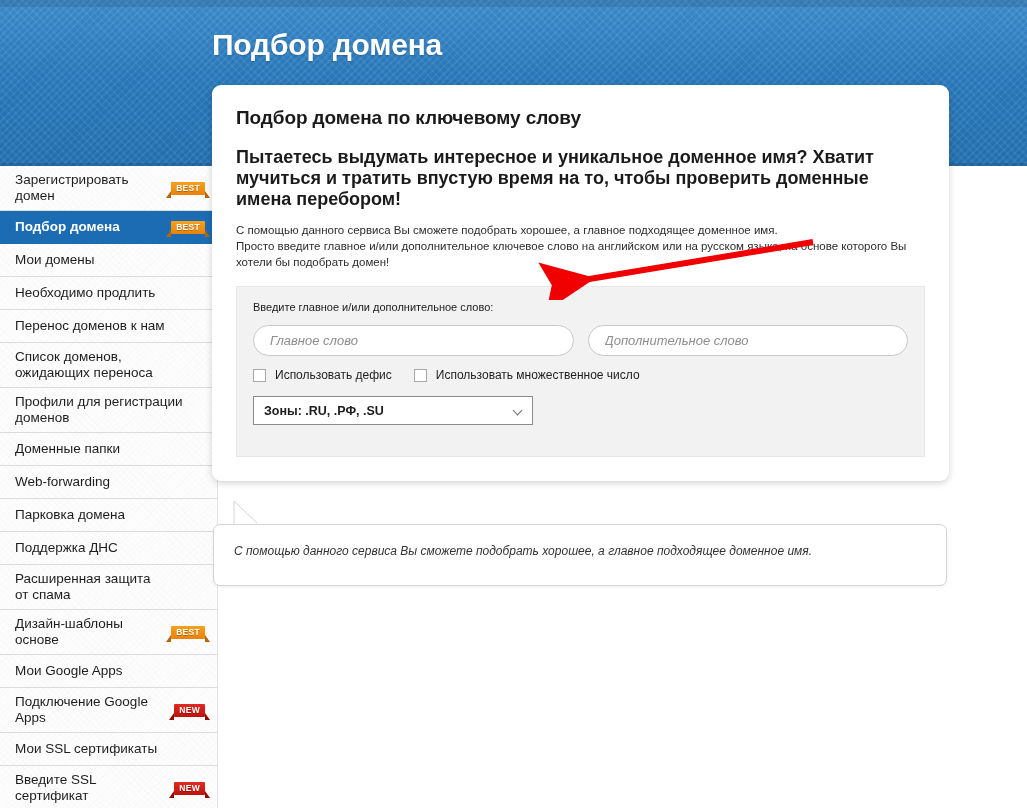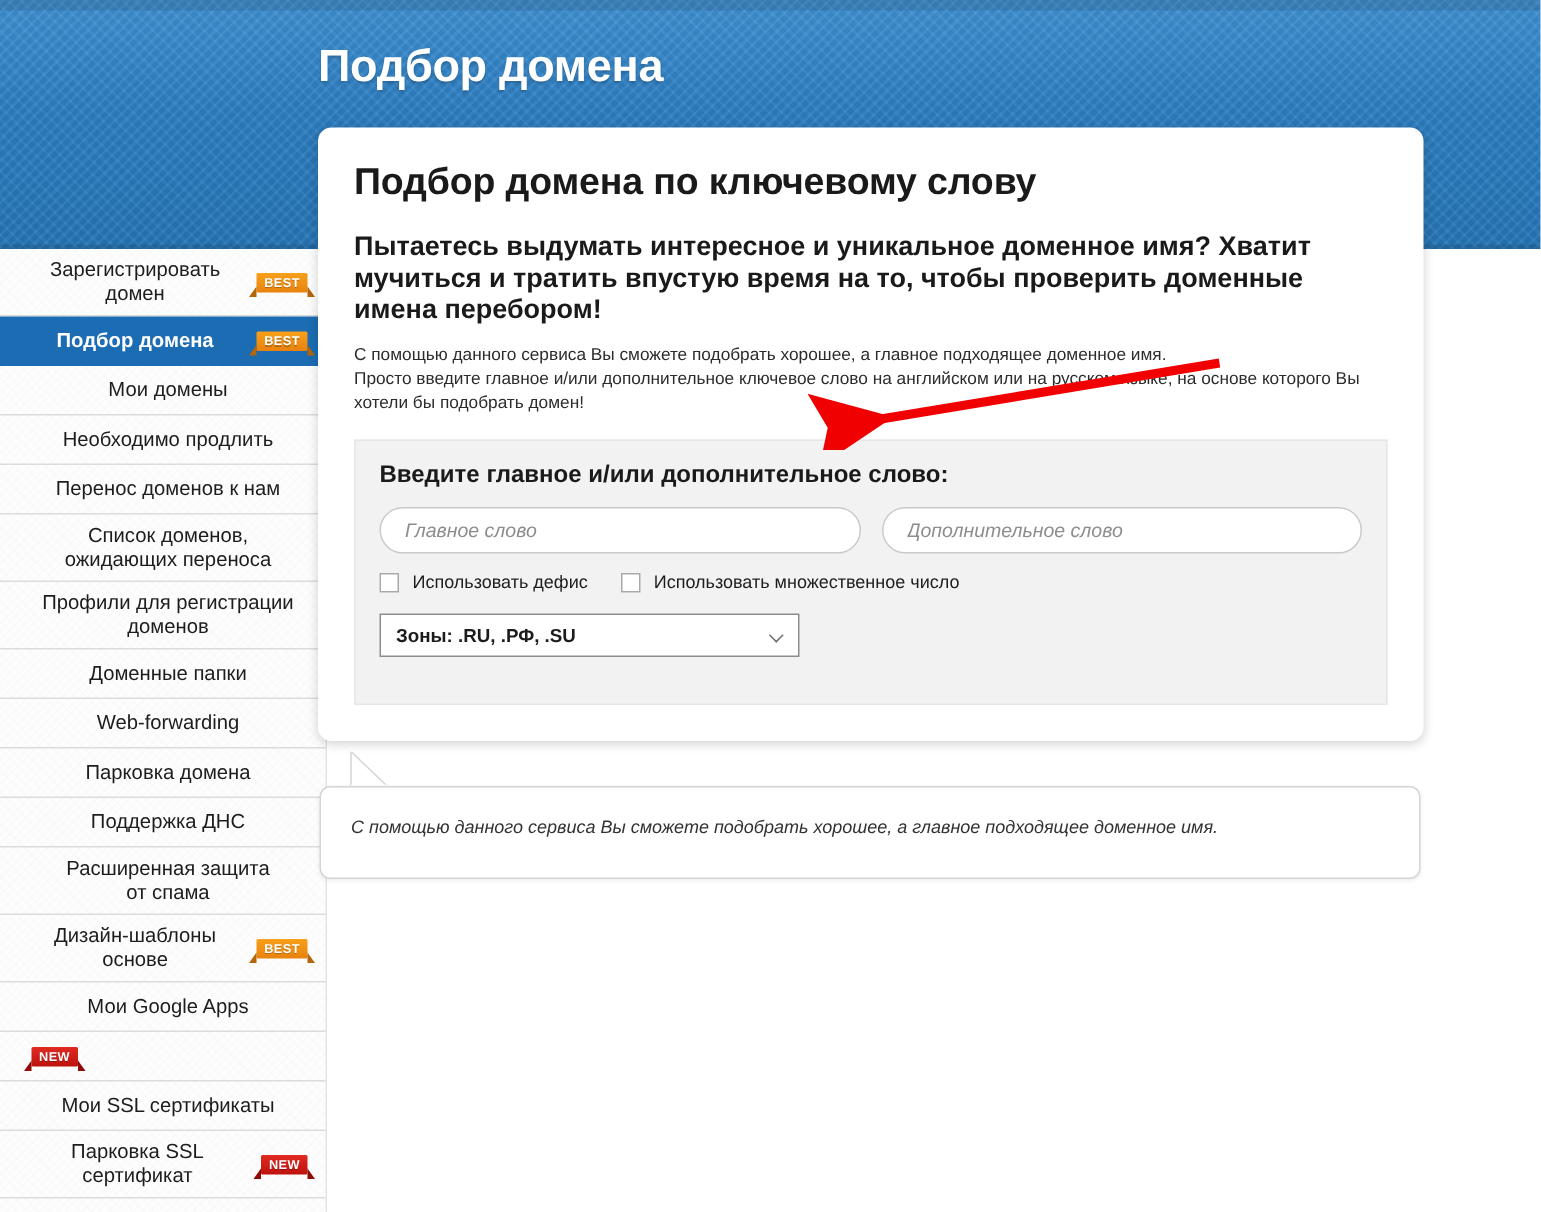--- a/index.html
+++ b/index.html
@@ -69,21 +69,20 @@
     position: relative;
     display: flex;
     align-items: center;
     min-height: 33px;
     padding: 6px 8px 6px 15px;
     border-bottom: 1px solid #dcdcdc;
     font-size: 13.5px;
     color: #1d1d1d;
     cursor: pointer;
     line-height: 16px;
-    text-align: center;
   }
   .nav-item:first-child { border-top: none; }
   .nav-item .nav-label { flex: 1 1 auto; white-space: pre-line; }
   .nav-item.selected {
     background: #1b6cb3;
     color: #ffffff;
     border-bottom-color: #1b6cb3;
     font-weight: 600;
   }
   .nav-item.selected .nav-arrow {
@@ -145,21 +144,21 @@
     position: absolute;
     left: 212px; top: 85px;
     width: 737px;
     background: #ffffff;
     border-radius: 9px;
     box-shadow: 0 2px 7px rgba(0,0,0,0.18);
     padding: 22px 24px 24px 24px;
   }
   .card h2 {
     margin: 0 0 18px 0;
-    font-size: 25px;
+    font-size: 19px;
     font-weight: bold;
     color: #1a1a1a;
     letter-spacing: -0.1px;
   }
   .lead {
     margin: 0 0 12px 0;
     font-size: 18px;
     font-weight: bold;
     color: #1a1a1a;
     line-height: 21px;
@@ -172,22 +171,22 @@
     white-space: pre-line;
   }
 
   
   .form-box {
     background: #f2f2f2;
     border: 1px solid #e6e6e6;
     padding: 14px 16px 16px 16px;
   }
   .form-label {
-    font-size: 16px;
-    font-weight: bold;
+    font-size: 11px;
+    font-weight: normal;
     color: #1a1a1a;
     margin-bottom: 12px;
   }
   .input-row { display: flex; gap: 14px; margin-bottom: 12px; align-items: flex-end; }
   .txt {
     height: 31px;
     border: 1px solid #c9c9c9;
     border-radius: 17px;
     background: #ffffff;
     padding: 0 16px;
@@ -353,27 +352,28 @@
 от спама</span>
       </div>
       <div class="nav-item">
         <span class="nav-label">Дизайн-шаблоны основе</span>
         <span class="badge best">BEST</span>
       </div>
       <div class="nav-item">
         <span class="nav-label">Мои Google Apps</span>
       </div>
       <div class="nav-item">
+        <span class="nav-label">Подключение Google Apps</span>
         <span class="badge new">NEW</span>
       </div>
       <div class="nav-item">
         <span class="nav-label">Мои SSL сертификаты</span>
       </div>
       <div class="nav-item">
-        <span class="nav-label">Парковка SSL сертификат</span>
+        <span class="nav-label">Введите SSL сертификат</span>
         <span class="badge new">NEW</span>
       </div>
     </nav>
 
   <div class="card">
     <h2>Подбор домена по ключевому слову</h2>
     <p class="lead">Пытаетесь выдумать интересное и уникальное доменное имя? Хватит мучиться и тратить впустую время на то, чтобы проверить доменные имена перебором!</p>
     <p class="desc">С помощью данного сервиса Вы сможете подобрать хорошее, а главное подходящее доменное имя.
 Просто введите главное и/или дополнительное ключевое слово на английском или на русском языке, на основе которого Вы хотели бы подобрать домен!</p>
 

